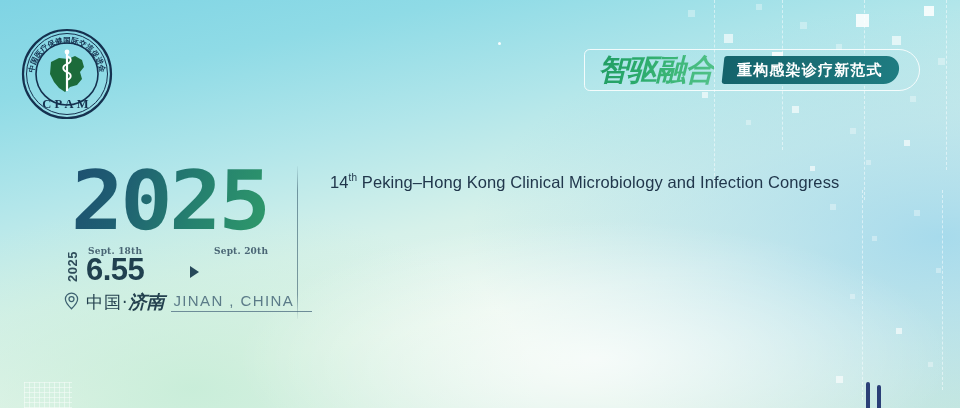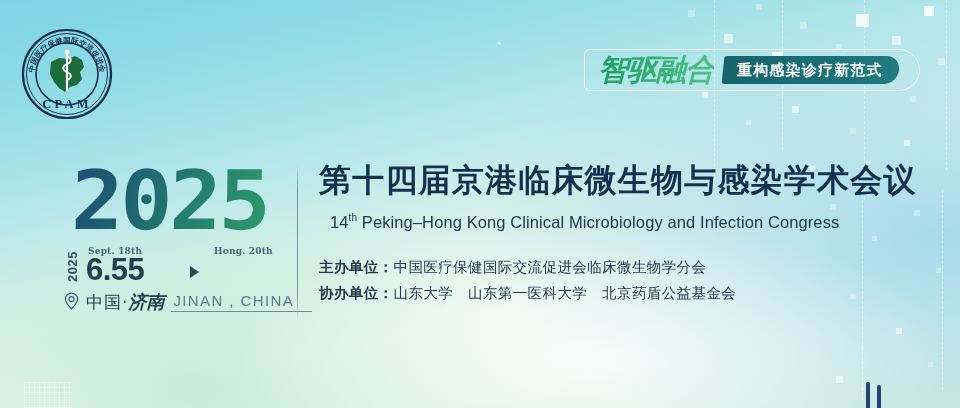--- a/index.html
+++ b/index.html
@@ -318,43 +318,32 @@
   <div class="ribbon-dot"></div>
 
   <div id="year">2025</div>
 
   <div id="date-block">
     <div id="date-row">
       <div id="year-vert">2025</div>
       <div class="dlabel" style="left:22px; top:0;">Sept. 18th</div>
       <div class="dnum" style="left:20px;">6.55</div>
       <div id="arrow"></div>
-      <div class="dlabel" style="left:148px; top:0;">Hong. 20th</div>
+      <div class="dlabel" style="left:148px; top:0;">Sept. 20th</div>
     </div>
   </div>
 
   <div id="city-row">
     <svg id="pin-icon" viewBox="0 0 15 18" aria-hidden="true">
       <path d="M7.5 1.2 C4 1.2 1.4 3.8 1.4 7.1 C1.4 11 7.5 16.8 7.5 16.8 C7.5 16.8 13.6 11 13.6 7.1 C13.6 3.8 11 1.2 7.5 1.2 Z" fill="none" stroke="#3d6170" stroke-width="1.25"></path>
       <circle cx="7.5" cy="7.1" r="2.5" fill="none" stroke="#3d6170" stroke-width="1.25"></circle>
     </svg>
     <div id="city-cn"><span>中国</span><span>·</span><span class="brush">济南</span></div>
     <div id="city-en">JINAN , CHINA</div>
   </div>
 
   <div id="divider"></div>
 
   <div id="right-col">
-    <div id="title-cn">第十四届京港临床微生物与感染学术会议</div>
     <div id="title-en"><span>14</span><sup>th</sup><span> Peking–Hong Kong Clinical Microbiology and Infection Congress</span></div>
-    <div id="orgs">
-      <div class="org-line">
-        <span class="org-label">主办单位：</span>
-        <span class="org-value">中国医疗保健国际交流促进会临床微生物学分会</span>
-      </div>
-      <div class="org-line">
-        <span class="org-label">协办单位：</span>
-        <span class="org-value">山东大学　山东第一医科大学　北京药盾公益基金会</span>
-      </div>
-    </div>
   </div>
 
 </div>
 
 </body></html>

